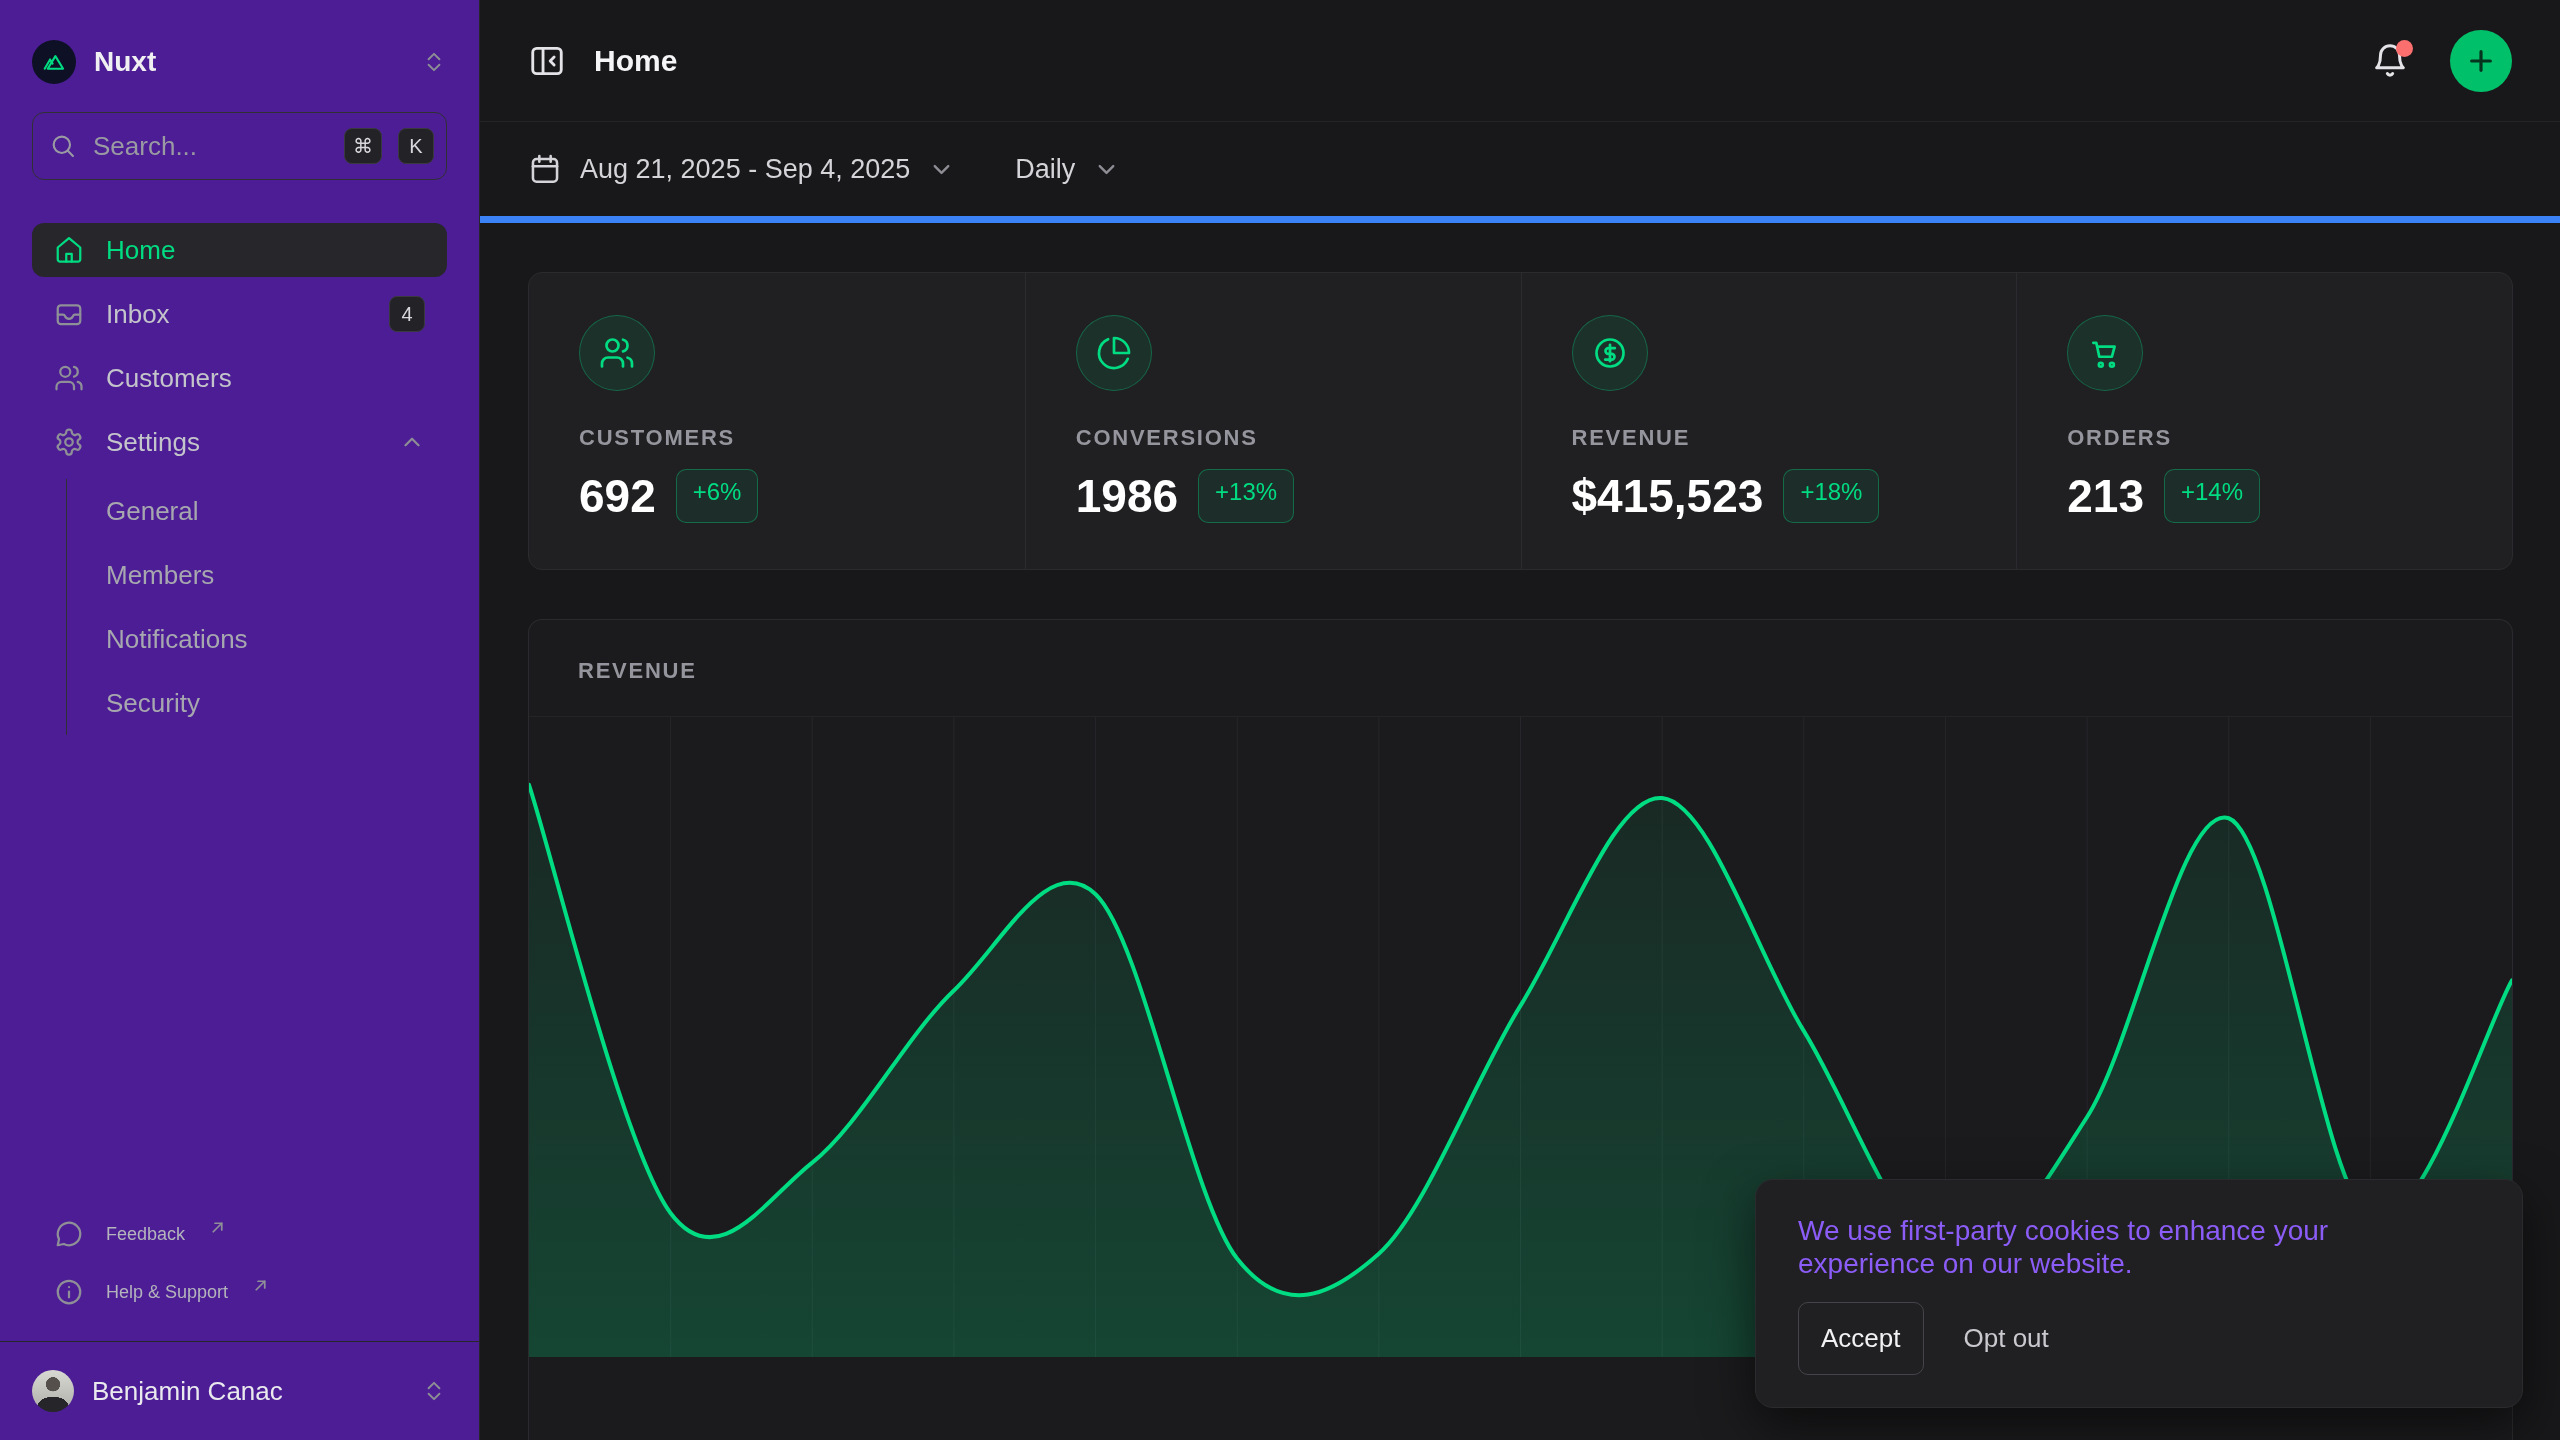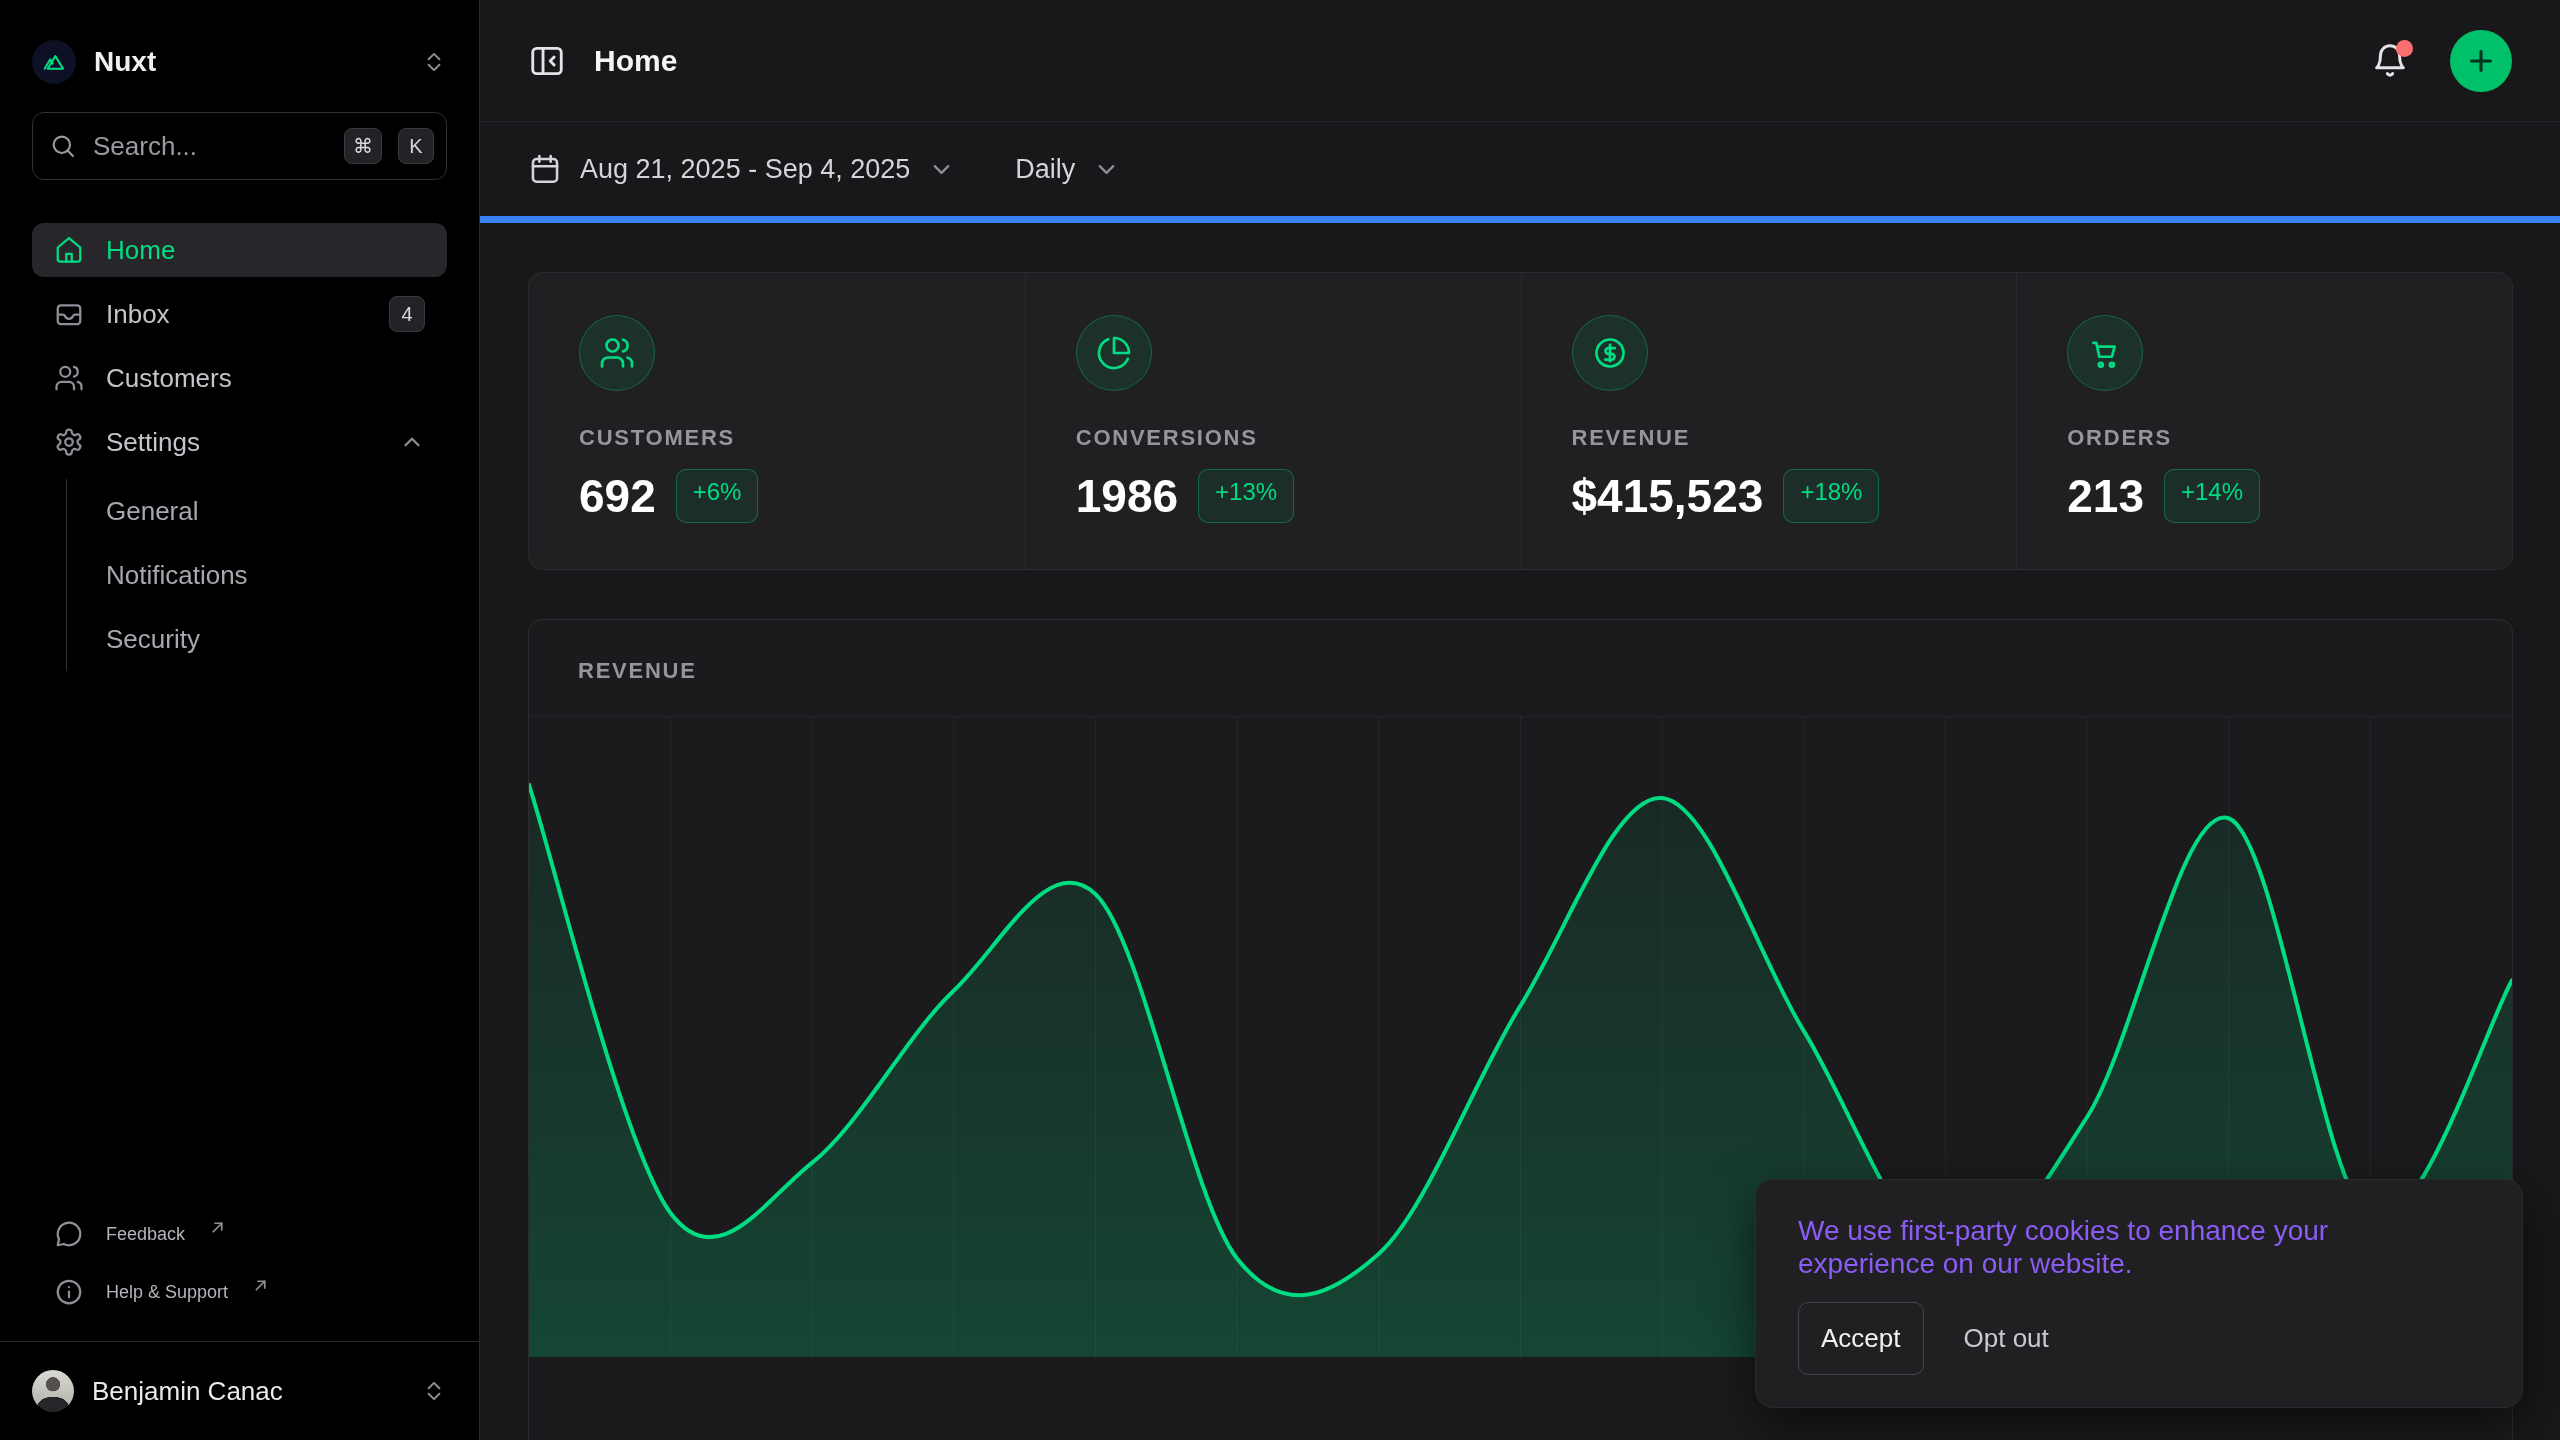--- a/index.html
+++ b/index.html
@@ -6,21 +6,21 @@
   html,body { width:2560px; height:1440px; overflow:hidden; }
   body {
     font-family:"Liberation Sans", sans-serif;
     background:#18181a; color:#eeeef0;
     display:flex; position:relative;
   }
   svg { display:block; }
   .ic { stroke:currentColor; fill:none; stroke-width:1.8; stroke-linecap:round; stroke-linejoin:round; }
 
   
-  .sidebar { width:480px; min-width:480px; border-right:1px solid #27272b; display:flex; flex-direction:column; background:#000000; }
+  .sidebar { width:480px; min-width:480px; border-right:1px solid #27272b; display:flex; flex-direction:column; background:#4c1d95; }
   .app-row { display:flex; align-items:center; gap:18px; padding:40px 32px 26px 32px; }
   .app-logo { width:44px; height:44px; border-radius:50%; background:#0e1026; display:flex; align-items:center; justify-content:center; color:#00dc82; }
   .app-name { font-size:28px; font-weight:600; color:#f0f0f2; }
   .app-caret { margin-left:auto; color:#8d8d95; }
 
   .search-box { margin:2px 32px 0 32px; height:68px; border:1px solid #303034; border-radius:12px;
     display:flex; align-items:center; gap:16px; padding:0 12px 0 16px; color:#9a9aa2; cursor:pointer; }
   .search-box input { flex:1; background:transparent; border:none; outline:none; color:#c9c9ce; font-size:26px; font-family:inherit; min-width:0; }
   .search-box input::placeholder { color:#9a9aa2; }
   .key-badge { min-width:36px; height:36px; padding:0 8px; border:1px solid #39393f; background:#232327; border-radius:8px;
@@ -182,20 +182,23 @@
       <span class="nav-trail">
         <svg class="ic" width="26" height="26" viewBox="0 0 24 24" style="stroke-width:2.1">
             <path d="m6 15 6-6 6 6"></path>
           </svg>
       </span>
     </div>
 
     <div class="sub-list">
       <div class="sub-item">
           <span>General</span>
+        </div>
+      <div class="sub-item">
+          <span>Members</span>
         </div>
       <div class="sub-item">
           <span>Notifications</span>
         </div>
       <div class="sub-item">
           <span>Security</span>
         </div>
     </div>
   </nav>
 

